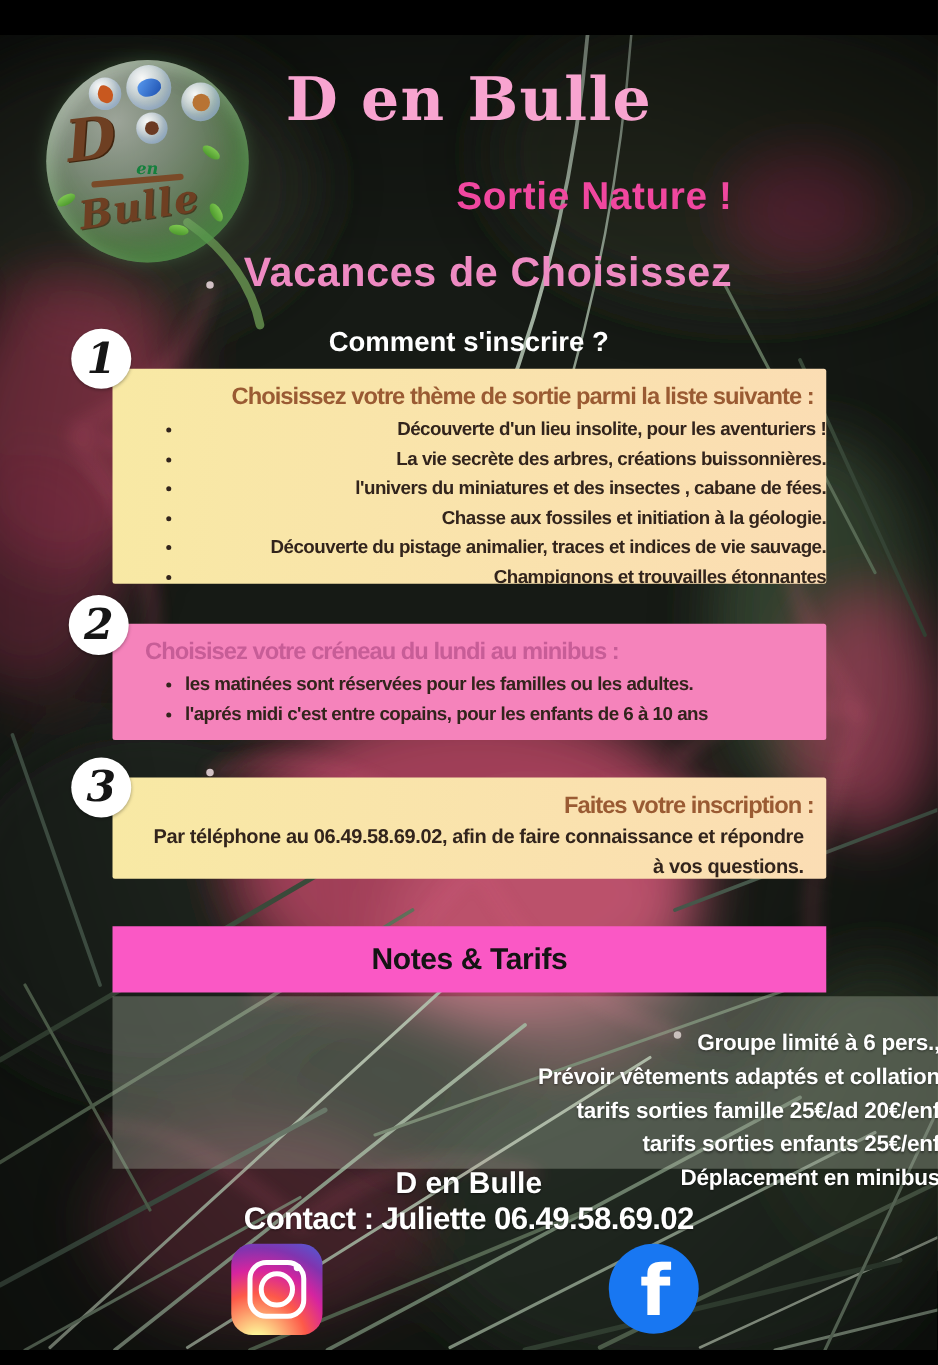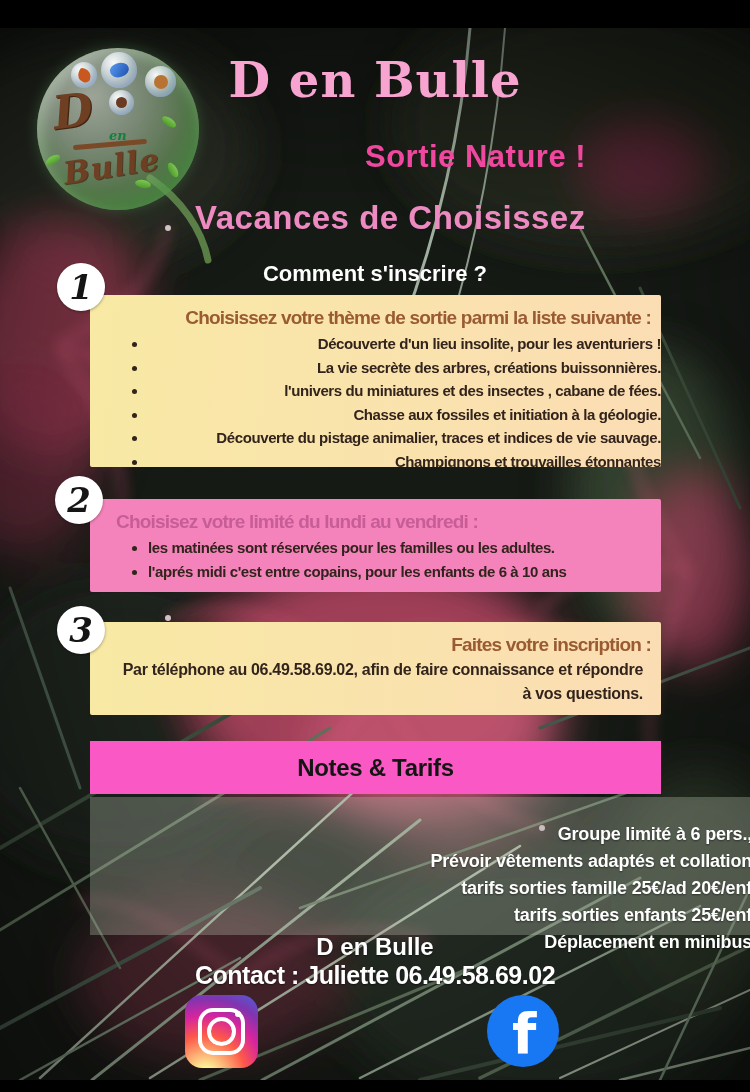--- a/index.html
+++ b/index.html
@@ -55,21 +55,21 @@
       display:flex;align-items:center;justify-content:center;
       font:italic bold 34px "DejaVu Serif",serif;color:#151515;box-shadow:0 1px 3px rgba(0,0,0,.35);}
   .badge1{left:57px;top:263px;}
   .badge2{left:55px;top:476px;}
   .badge3{left:57px;top:606px;}
 
   .box{position:absolute;left:90px;width:571px;z-index:3;overflow:hidden;border-radius:6px 2px 2px 2px;}
   .box-warm{background:linear-gradient(95deg,#f8e9a4 0%,#fbddb4 100%);text-align:right;}
   .box1{top:295px;height:172px;padding:0;}
   .box2{top:499px;height:93px;background:#f583bb;}
-  .box3{top:622px;height:93px;}
+  .box3{top:622px;height:81px;}
   .box-head{font-weight:bold;font-size:19px;letter-spacing:-0.8px;white-space:nowrap;margin:12px 10px 2px 26px;}
   .head-brown{color:#9a5b33;}
   .head-rose{color:#c75d97;}
   .box ul{margin:3px 0 0 0;padding:0 0 0 58px;list-style:disc;}
   .box li{font-weight:bold;font-size:15px;letter-spacing:-0.4px;line-height:23.5px;color:#32241c;white-space:nowrap;}
   .box-body{font-weight:bold;font-size:16px;letter-spacing:-0.3px;line-height:24px;color:#32241c;
       margin:2px 18px 0 26px;max-width:545px;}
 
   
   .banner{position:absolute;left:90px;top:741px;width:571px;height:53px;background:#fa58c5;z-index:3;
@@ -213,21 +213,21 @@
       <li>La vie secrète des arbres, créations buissonnières.</li>
       <li>l'univers du miniatures et des insectes , cabane de fées.</li>
       <li>Chasse aux fossiles et initiation à la géologie.</li>
       <li>Découverte du pistage animalier, traces et indices de vie sauvage.</li>
       <li>Champignons et trouvailles étonnantes</li>
     </ul>
   </div>
 
   <div class="badge badge2">2</div>
   <div class="box box2">
-    <div class="box-head head-rose">Choisisez votre limité du lundi au vendredi :</div>
+    <div class="box-head head-rose">Choisisez votre créneau du lundi au minibus :</div>
     <ul>
       <li>les matinées sont réservées pour les familles ou les adultes.</li>
       <li>l'aprés midi c'est entre copains, pour les enfants de 6 à 10 ans</li>
     </ul>
   </div>
 
   <div class="badge badge3">3</div>
   <div class="box box-warm box3">
     <div class="box-head head-brown">Faites votre inscription :</div>
     <div class="box-body">Par téléphone au 06.49.58.69.02, afin de faire connaissance et répondre à vos questions.</div>

